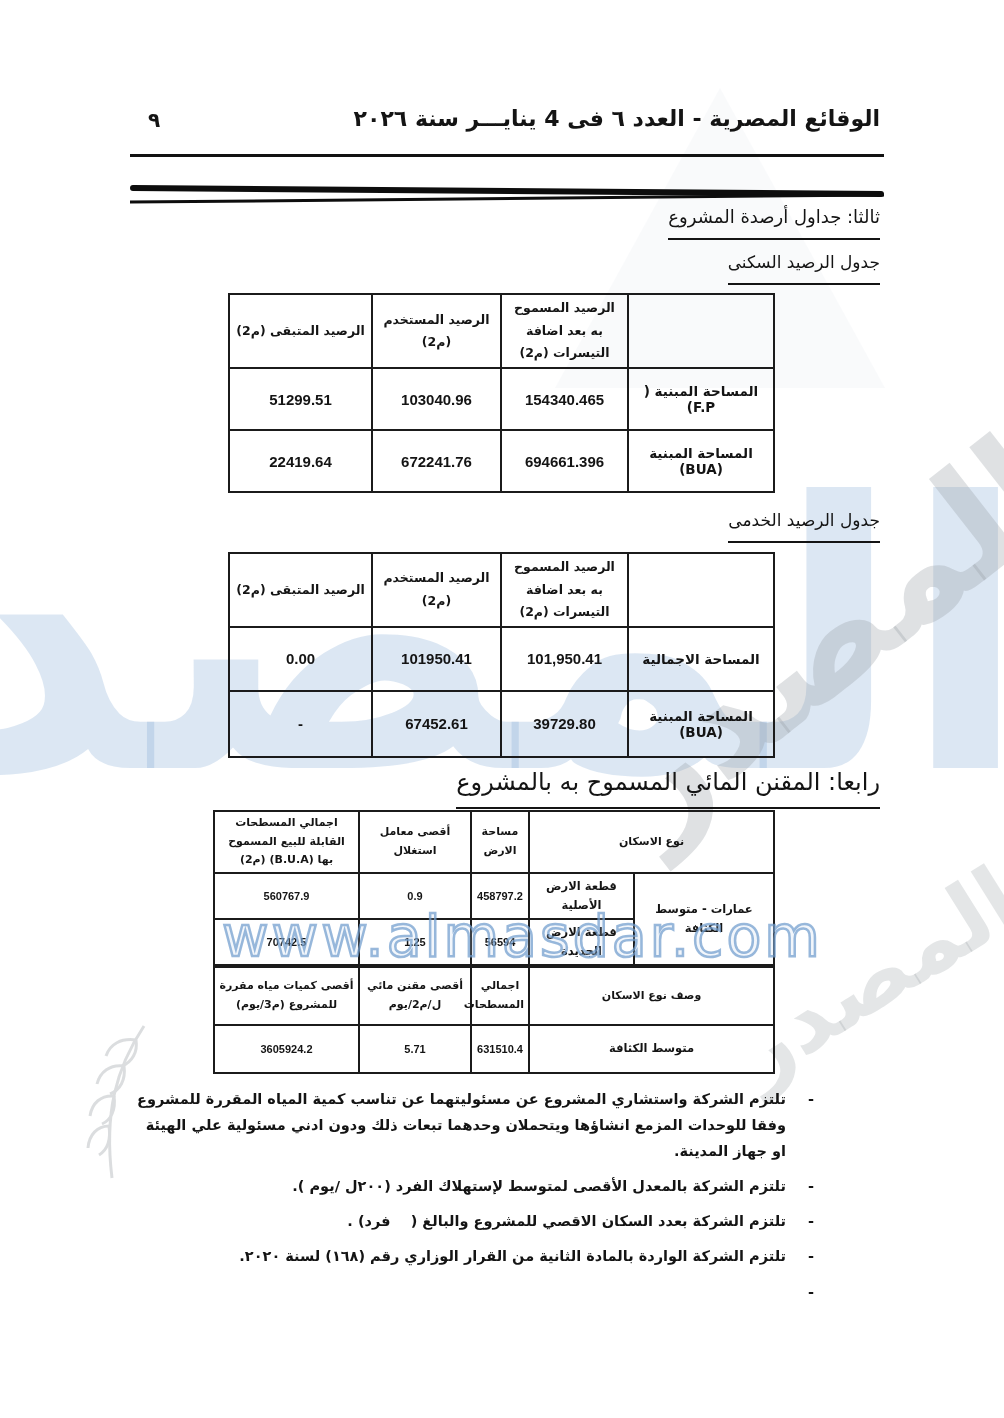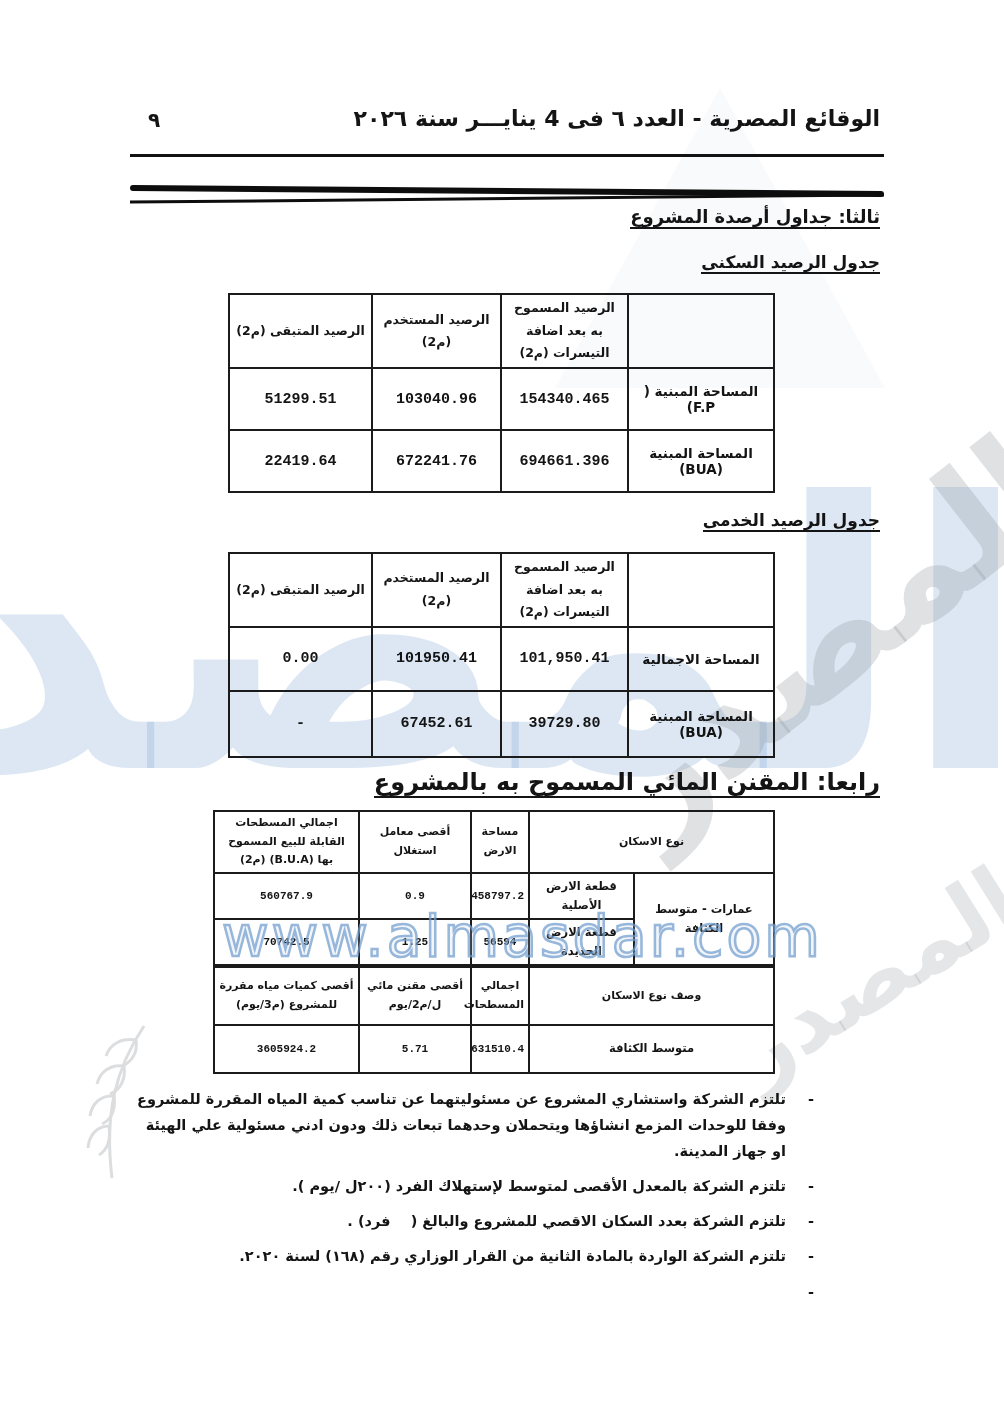--- a/index.html
+++ b/index.html
@@ -35,33 +35,33 @@
   }
   .wm-laurel { top:1018px; left:66px; }
   
   .abs { position:absolute; z-index:2; }
   .gz-title { top:106px; right:124px; font-size:22px; font-weight:bold; direction:rtl; white-space:nowrap; }
   .gz-page  { top:108px; left:148px; font-size:20px; font-weight:bold; }
   .gz-rule  { top:154px; left:130px; width:754px; height:3px; background:#121212; }
   .scan-a   { top:188px; left:130px; width:754px; height:6px; background:#0d0d0d; transform:rotate(0.45deg); border-radius:3px; }
   .scan-b   { top:197px; left:130px; width:754px; height:2.5px; background:#0d0d0d; transform:rotate(-0.55deg); }
   .hd {
-    font-weight:bold; direction:rtl; white-space:nowrap;
-    border-bottom:2.5px solid #141414; padding-bottom:0;
+    font-weight:normal; direction:rtl; white-space:nowrap;
+    border-bottom:2.5px solid #141414; padding-bottom:11px;
   }
   .hd-3      { top:206px; right:124px; font-size:18px; }
   .hd-res    { top:252px; right:124px; font-size:17px; }
   .hd-srv    { top:510px; right:124px; font-size:17px; }
   .hd-4      { top:768px; right:124px; font-size:24px; }
   table { border-collapse:collapse; table-layout:fixed; direction:rtl; }
   td { border:2px solid #1b1b1b; text-align:center; vertical-align:middle; font-weight:bold; padding:2px 4px; overflow:visible; }
   .t-balance { right:229px; width:545px; }
   .t-balance td.hcell { font-size:12.5px; line-height:1.8; }
   .t-balance td.lbl   { font-size:13.5px; direction:rtl; }
-  .num { font-family:Liberation Mono, monospace; font-weight:bold; font-size:15px; white-space:nowrap; }
+  .num { font-family:Liberation Sans, sans-serif; font-weight:bold; font-size:15px; white-space:nowrap; }
   .t-bal-1 { top:293px; }
   .t-bal-2 { top:552px; }
   .t-land  { top:810px; right:229px; width:560px; }
   .t-water { top:966px; right:229px; width:560px; }
   .t-land td, .t-water td { font-size:11px; line-height:1.7; }
   .t-land td.lbl, .t-water td.lbl { font-size:11.5px; }
   .t-land .num, .t-water .num { font-size:11px; }
   .notes { top:1086px; right:190px; width:690px; direction:rtl; z-index:2; }
   .note  { display:flex; gap:16px; margin-bottom:9px; font-size:14.5px; font-weight:bold; line-height:1.8; text-align:right; }
   .note .dash { flex:0 0 12px; }

